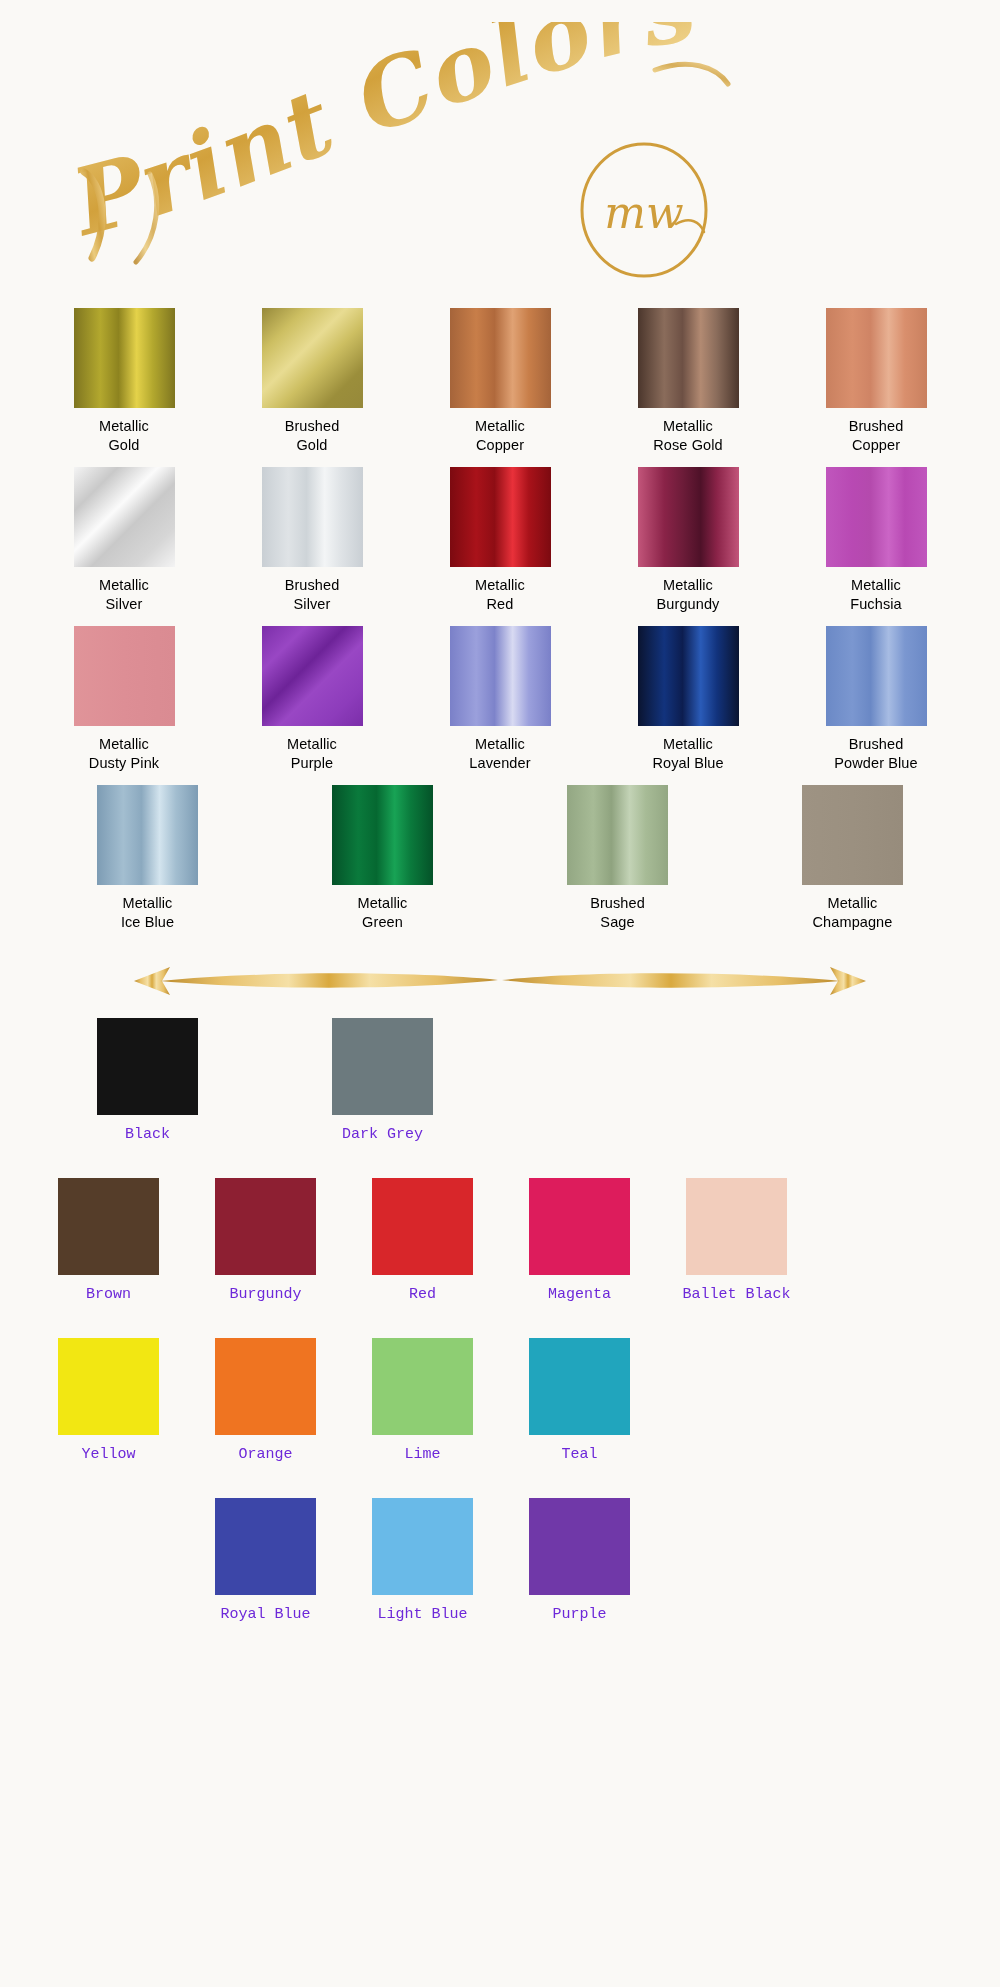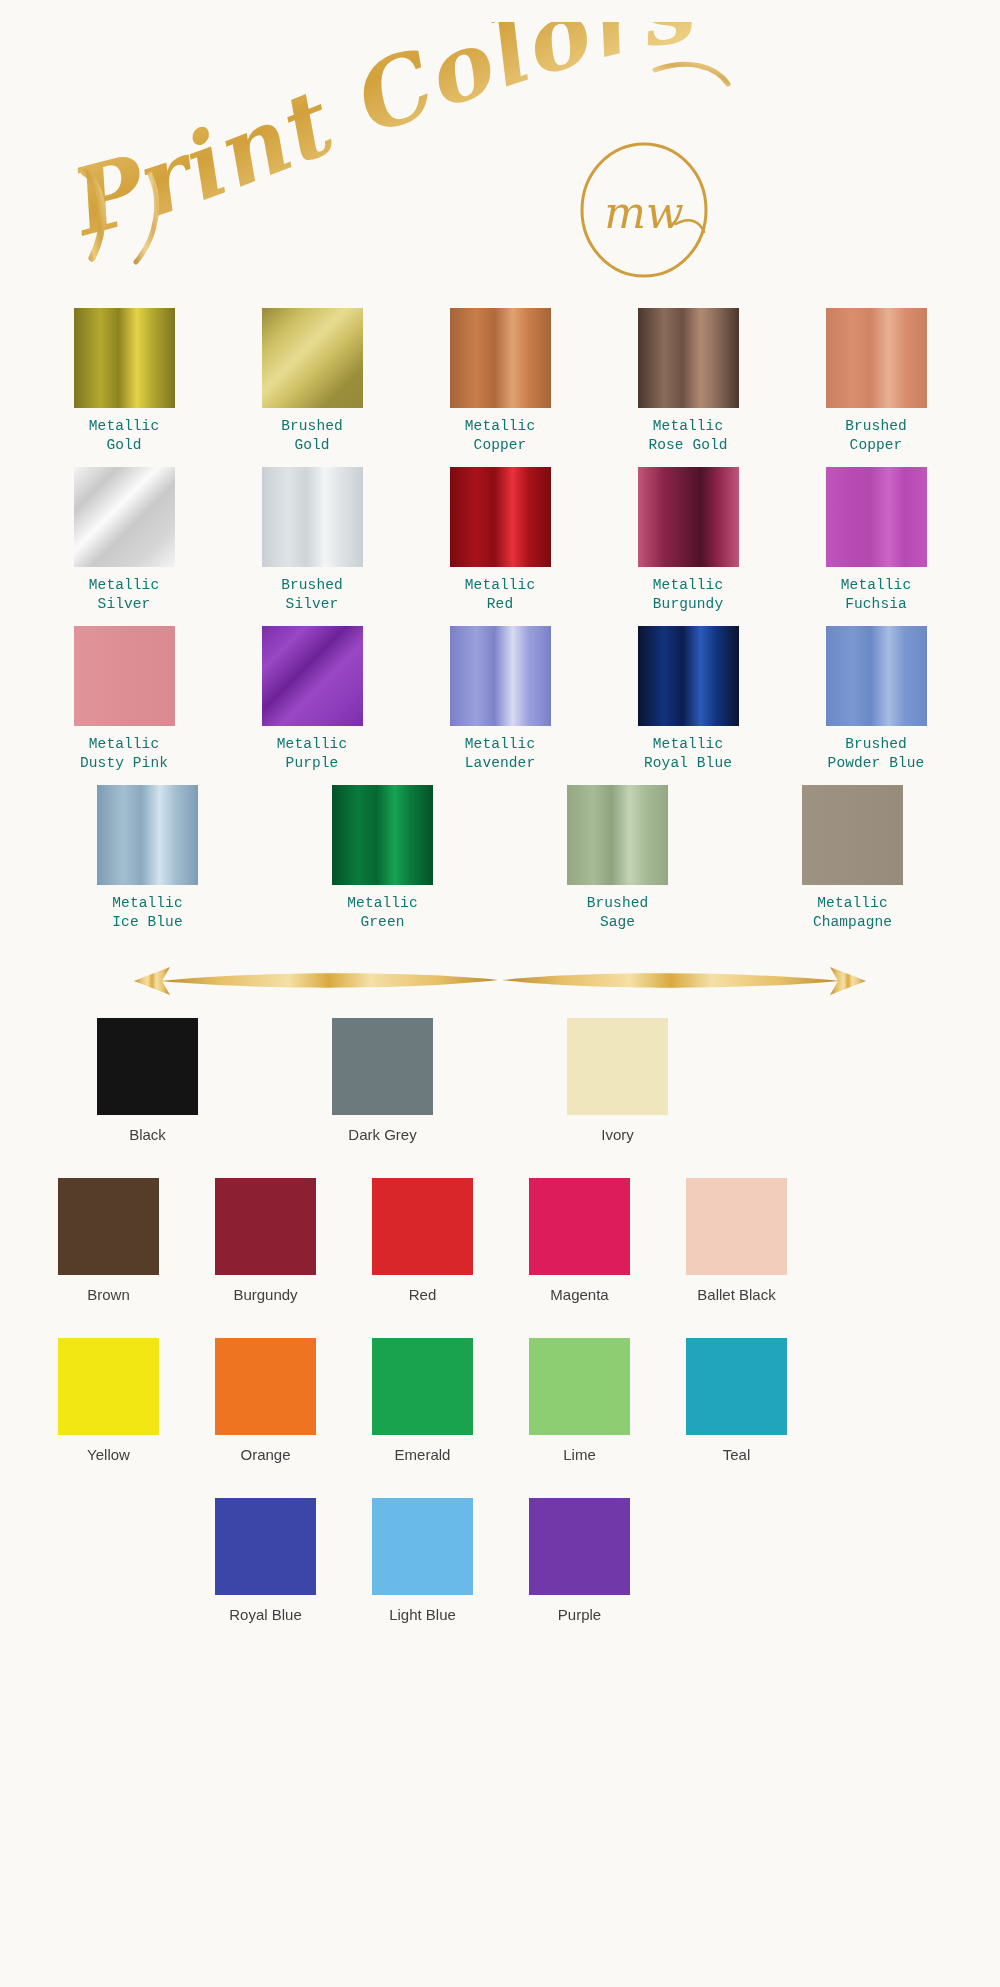--- a/index.html
+++ b/index.html
@@ -67,25 +67,25 @@
   .swatch {
     width: 101px;
     height: 100px;
     display: block;
   }
 
   .label {
     margin-top: 9px;
     font-size: 14.5px;
     line-height: 19px;
-    color: #0f766e;
+    color: #000000;
     text-align: center;
     letter-spacing: 0.1px;
     white-space: pre-line;
-    font-family: Liberation Mono, monospace;
+    font-family: Liberation Sans, sans-serif;
   }
 
   .metallic-rows .grid-row { margin-bottom: 12px; }
   .metallic-rows .grid-row:first-child { padding-top: 8px; }
 
   
   .divider-wrap {
     width: 1000px;
     height: 74px;
     display: flex;
@@ -98,22 +98,23 @@
 
   .solid-swatch {
     width: 101px;
     height: 97px;
   }
 
   .label-single {
     margin-top: 10px;
     font-size: 15px;
     line-height: 19px;
-    color: #404040;
+    color: #6d28d9;
     text-align: center;
+    font-family: Liberation Mono, monospace;
   }
 </style>
 </head>
 <body>
 
 <div class="page">
 
   <div class="header">
 
     <svg class="title-art" viewBox="0 0 720 250">
@@ -294,24 +295,20 @@
   <div class="section solids" id="solids-section">
       <div class="grid-row grid-4">
         <div class="cell">
           <div class="solid-swatch" style="background: rgb(20, 20, 20);"></div>
           <div class="label-single">Black</div>
         </div>
         <div class="cell">
           <div class="solid-swatch" style="background: rgb(108, 122, 126);"></div>
           <div class="label-single">Dark Grey</div>
         </div>
-        <div class="cell">
-          <div class="solid-swatch" style="background: rgb(240, 230, 189);"></div>
-          <div class="label-single">Ivory</div>
-        </div>
       </div>
       <div class="grid-row grid-6">
         <div class="cell">
           <div class="solid-swatch" style="background: rgb(85, 61, 41);"></div>
           <div class="label-single">Brown</div>
         </div>
         <div class="cell">
           <div class="solid-swatch" style="background: rgb(141, 31, 50);"></div>
           <div class="label-single">Burgundy</div>
         </div>
@@ -331,24 +328,20 @@
       <div class="grid-row grid-6">
         <div class="cell">
           <div class="solid-swatch" style="background: rgb(242, 231, 18);"></div>
           <div class="label-single">Yellow</div>
         </div>
         <div class="cell">
           <div class="solid-swatch" style="background: rgb(239, 116, 33);"></div>
           <div class="label-single">Orange</div>
         </div>
         <div class="cell">
-          <div class="solid-swatch" style="background: rgb(26, 163, 79);"></div>
-          <div class="label-single">Emerald</div>
-        </div>
-        <div class="cell">
           <div class="solid-swatch" style="background: rgb(142, 206, 115);"></div>
           <div class="label-single">Lime</div>
         </div>
         <div class="cell">
           <div class="solid-swatch" style="background: rgb(33, 165, 189);"></div>
           <div class="label-single">Teal</div>
         </div>
       </div>
       <div class="grid-row grid-6">
         <div class="cell empty"></div>

